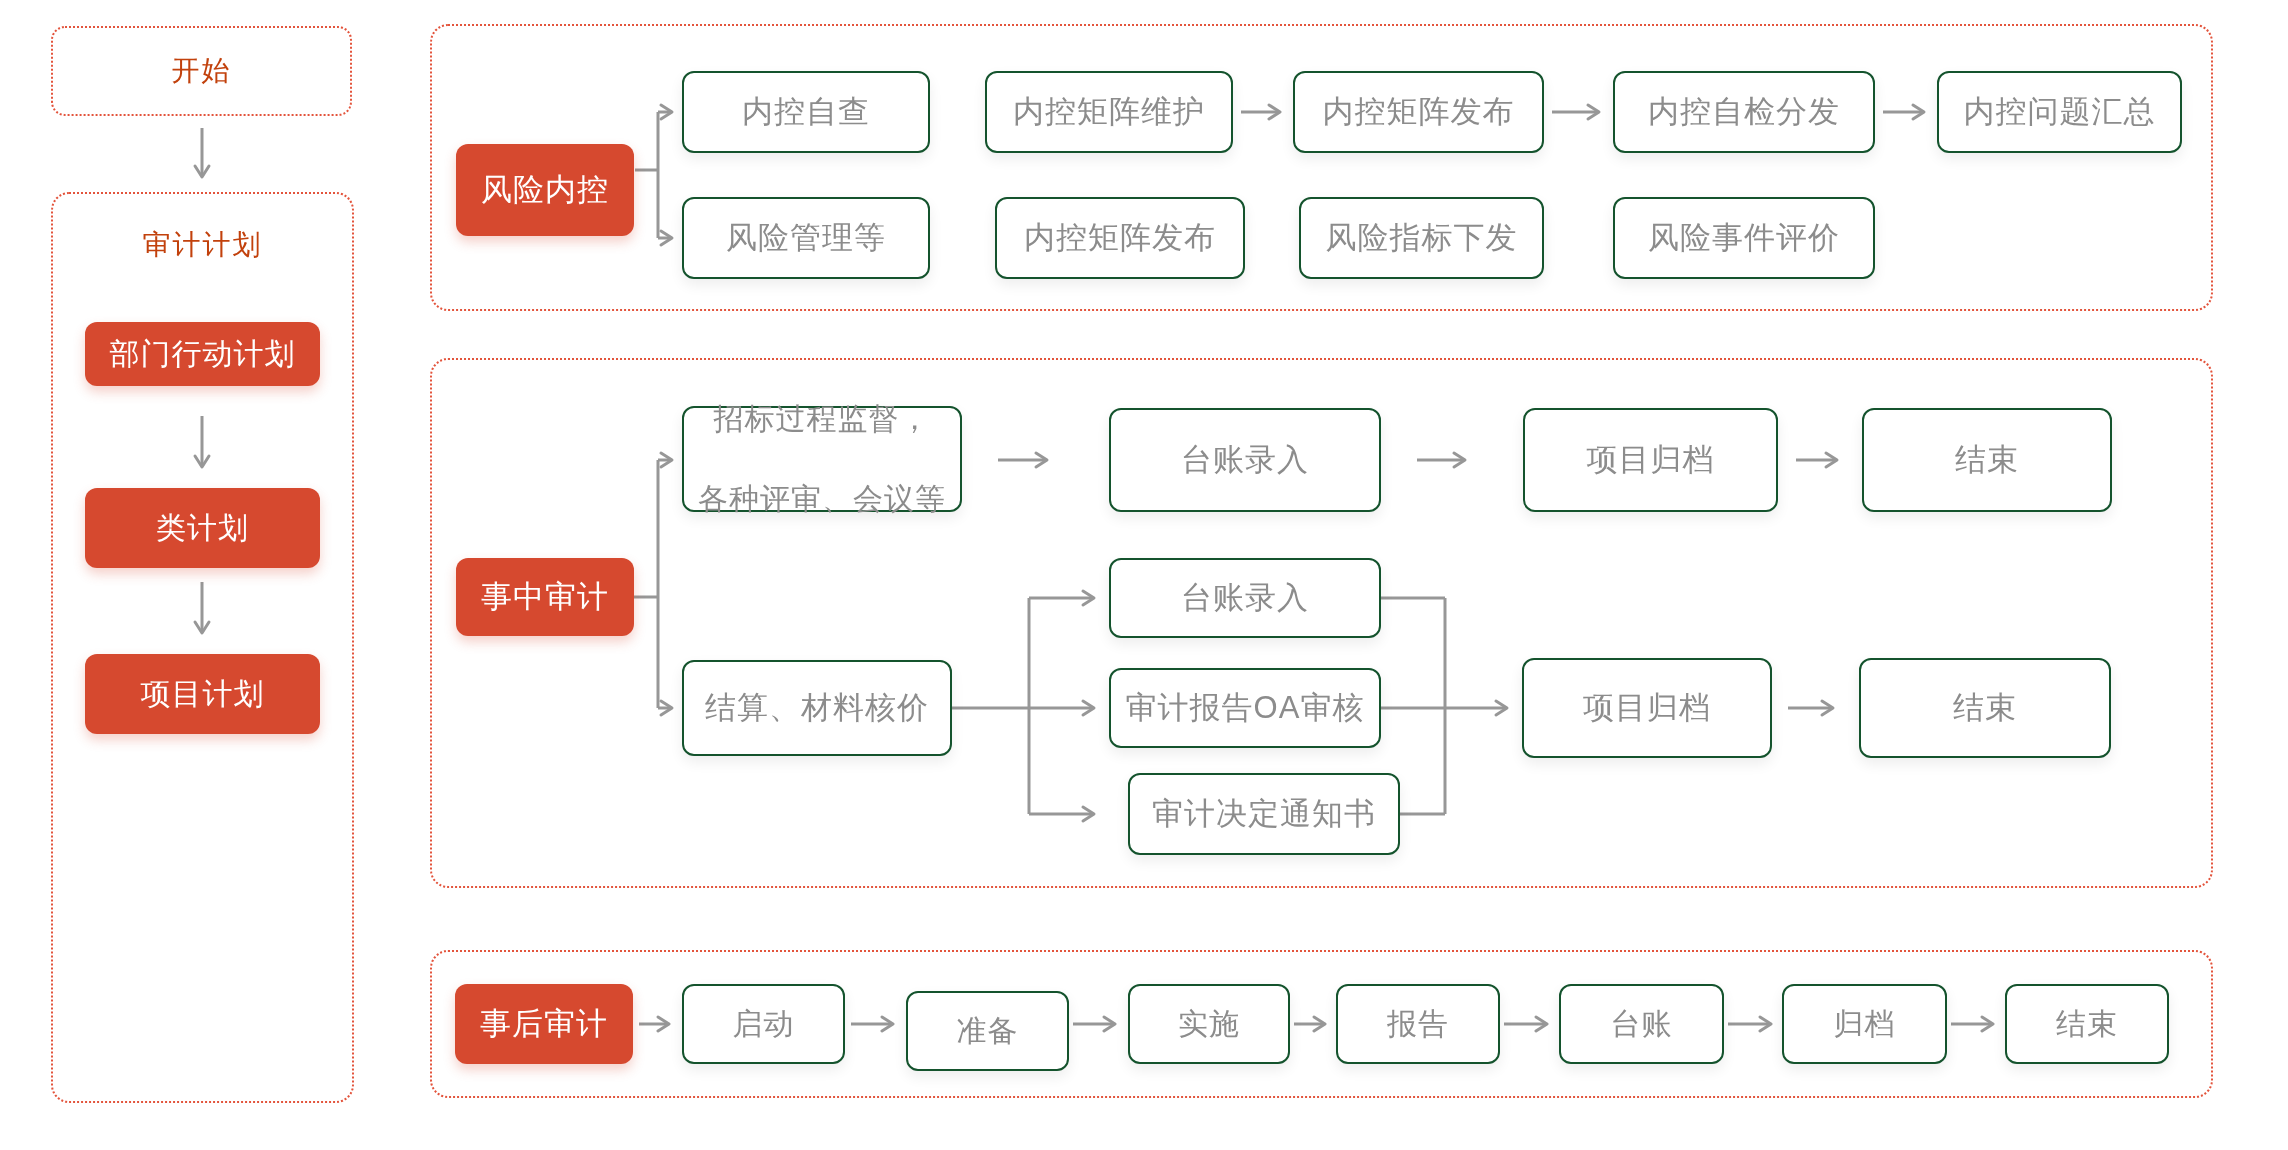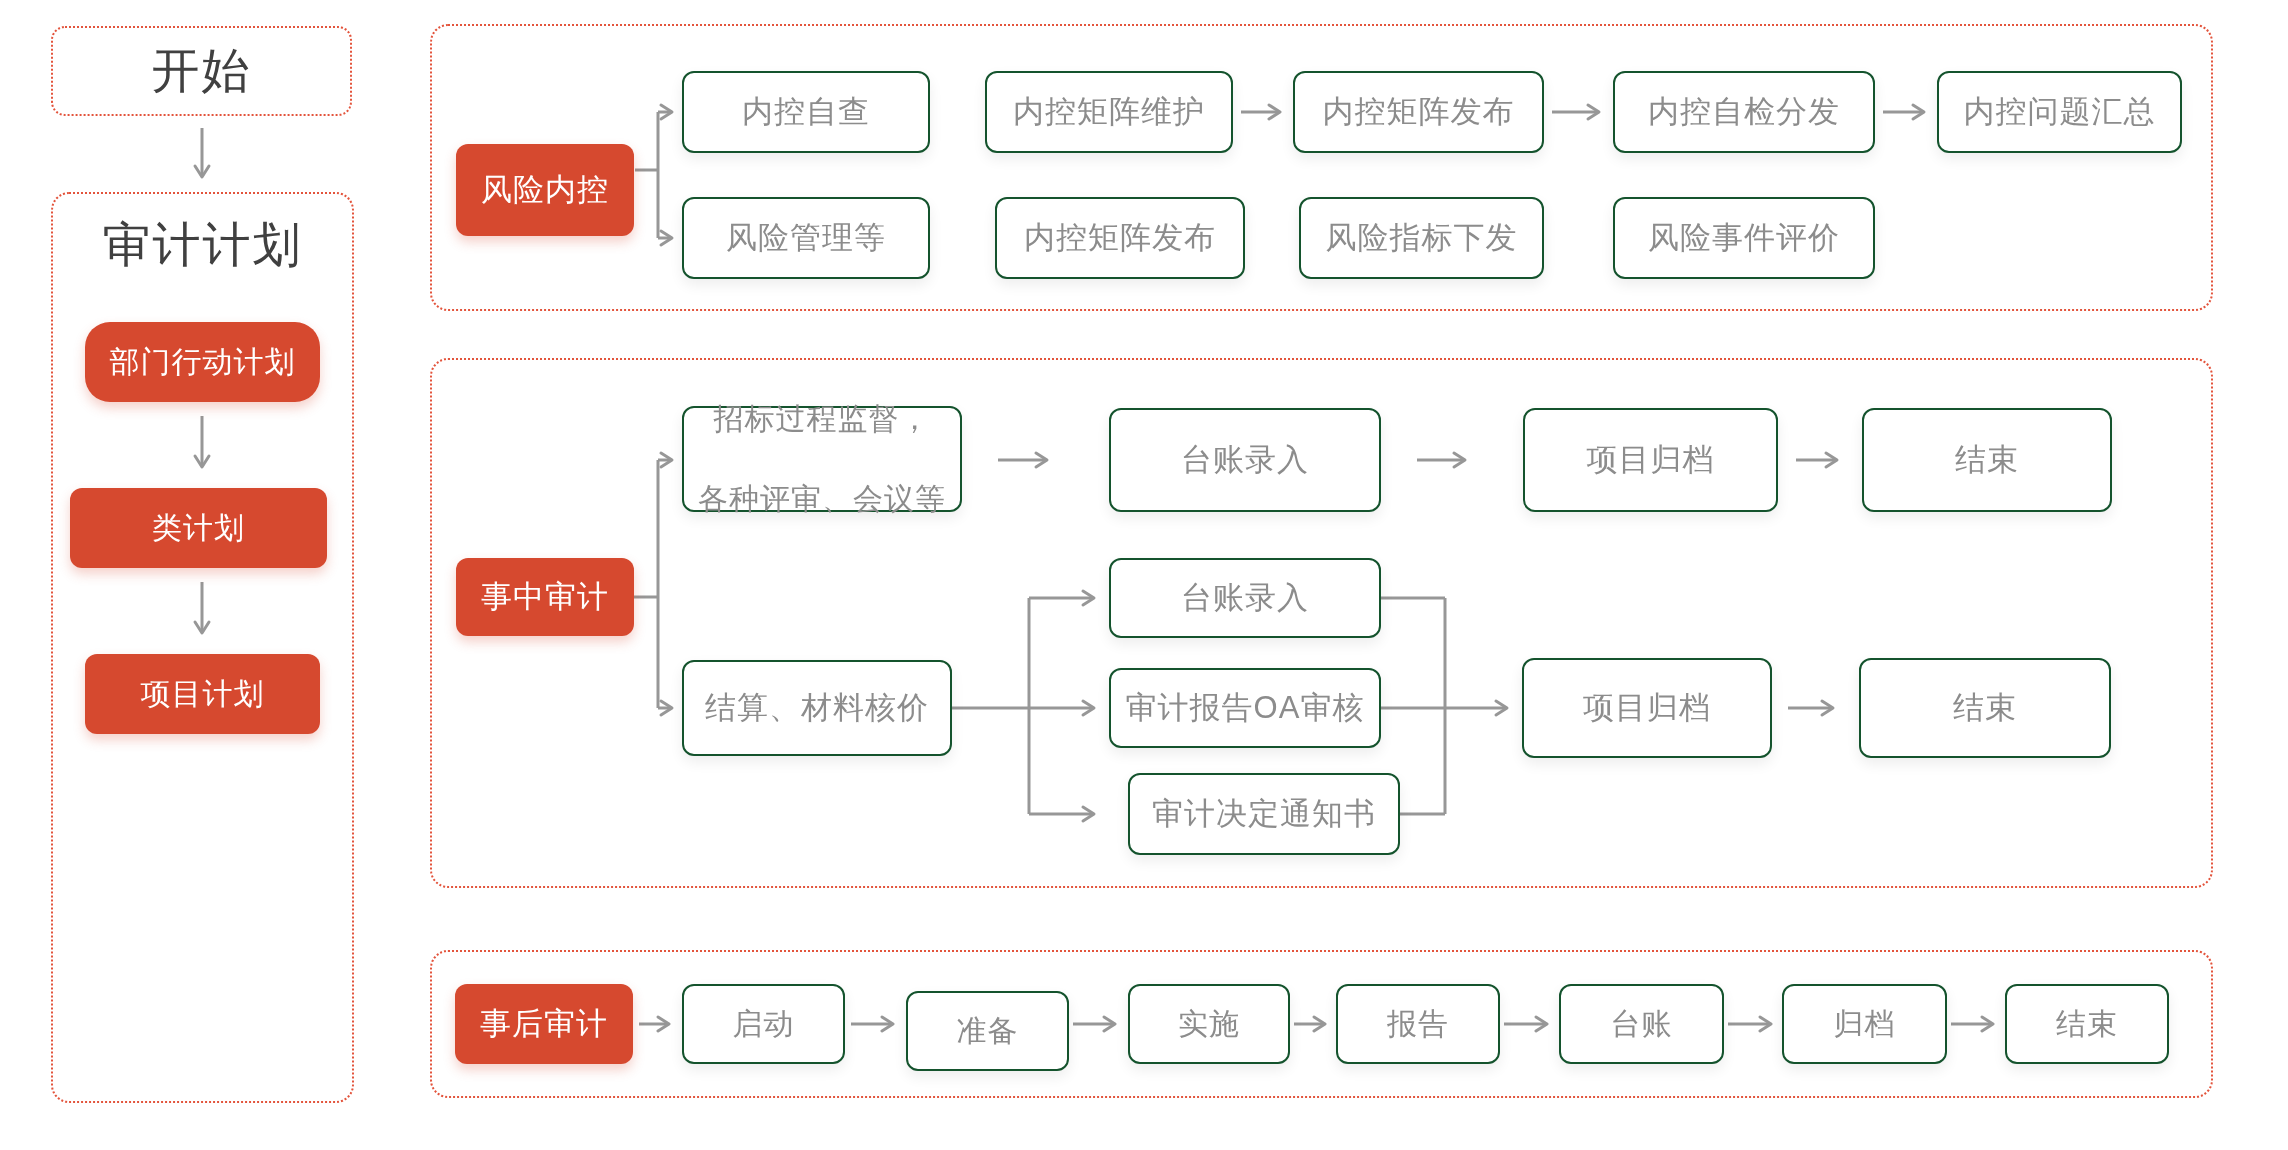--- a/index.html
+++ b/index.html
@@ -29,21 +29,21 @@
   
   .rednode{
     background:#d6492f;
     border-radius:12px;
     box-shadow:0 6px 12px rgba(214,73,47,.25);
     display:flex;align-items:center;justify-content:center;
     color:#ffffff;font-size:31px;letter-spacing:1px;
     z-index:2;
   }
   .redtitle{
-    color:#404040;font-size:48px;letter-spacing:2px;
+    color:#c2410c;font-size:28px;letter-spacing:2px;
     display:flex;align-items:center;justify-content:center;
     z-index:2;
   }
   svg.wires{position:absolute;left:0;top:0;z-index:1;}
 </style>
 </head>
 <body>
 
 <svg class="wires" width="2288" height="1150" viewBox="0 0 2288 1150">
   <defs>
@@ -101,22 +101,22 @@
   </g>
 </svg>
 
 <div class="abs region redtitle" style="left:51px;top:26px;width:301px;height:90px;border-radius:14px;">
   <span>开始</span>
 </div>
 
 <div class="abs region" style="left:51px;top:192px;width:303px;height:911px;"></div>
 <div class="abs redtitle" style="left:51px;top:220px;width:303px;height:50px;">审计计划</div>
 
-<div class="abs rednode" style="left:85px;top:322px;width:235px;height:80px;font-size:30px;border-radius:25px;">部门行动计划</div>
-<div class="abs rednode" style="left:70px;top:488px;width:257px;height:80px;font-size:30px;text-align:center;">类计划</div>
+<div class="abs rednode" style="left:85px;top:322px;width:235px;height:64px;font-size:30px;">部门行动计划</div>
+<div class="abs rednode" style="left:85px;top:488px;width:235px;height:80px;font-size:30px;text-align:center;">类计划</div>
 <div class="abs rednode" style="left:85px;top:654px;width:235px;height:80px;font-size:30px;">项目计划</div>
 
 <div class="abs region" style="left:430px;top:24px;width:1783px;height:287px;"></div>
 
 <div class="abs rednode" style="left:456px;top:144px;width:178px;height:92px;">风险内控</div>
 
 <div class="abs node" style="left:682px;top:71px;width:248px;height:82px;">内控自查</div>
 <div class="abs node" style="left:985px;top:71px;width:248px;height:82px;">内控矩阵维护</div>
 <div class="abs node" style="left:1293px;top:71px;width:251px;height:82px;">内控矩阵发布</div>
 <div class="abs node" style="left:1613px;top:71px;width:262px;height:82px;">内控自检分发</div>

